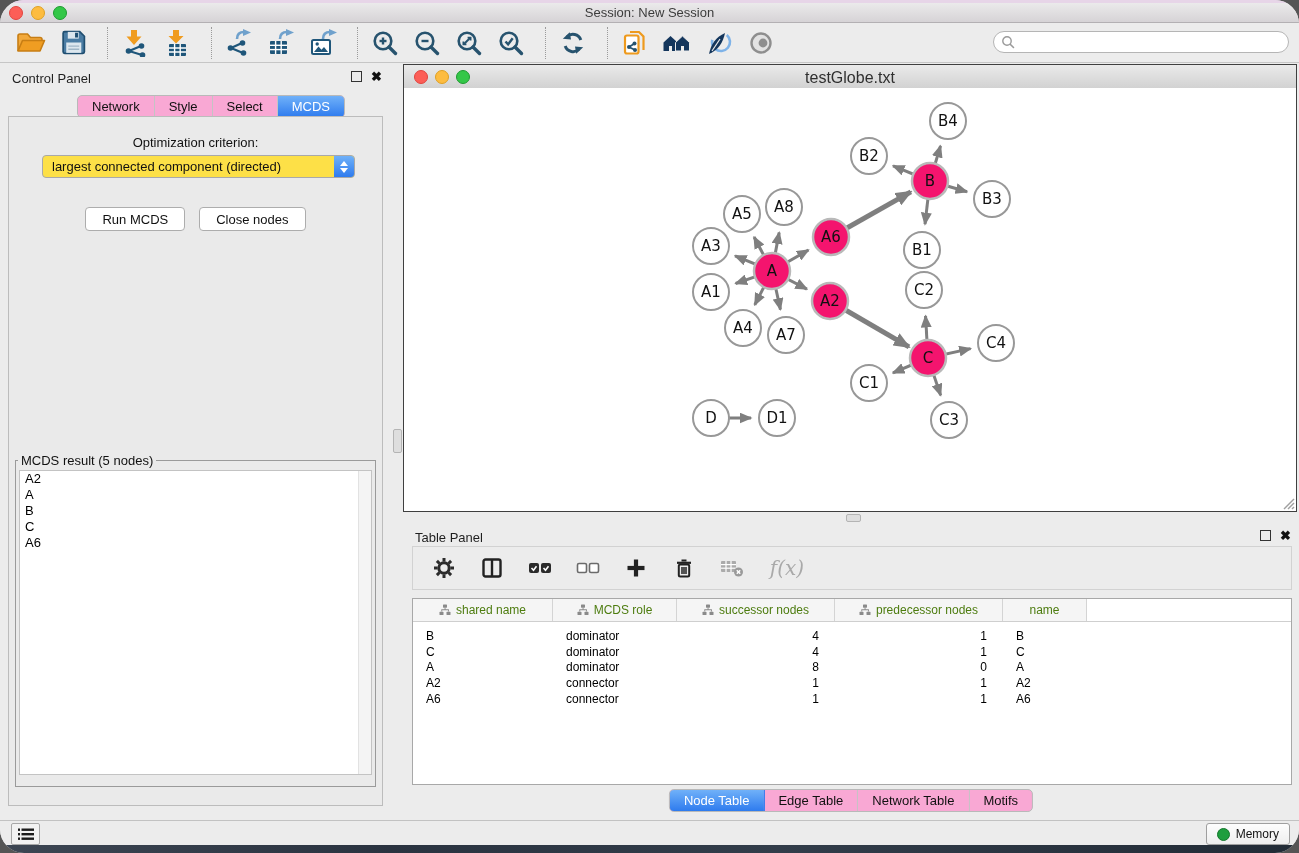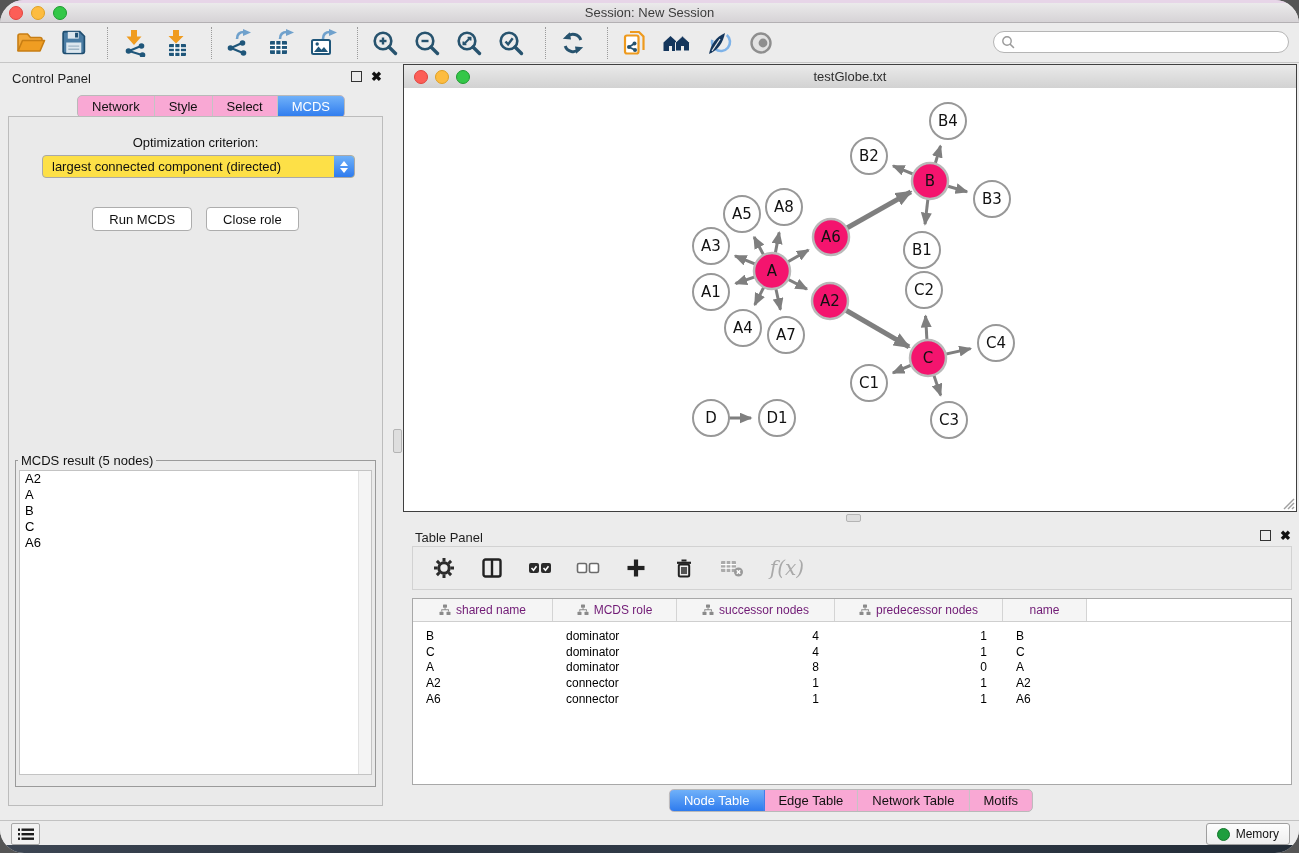--- a/index.html
+++ b/index.html
@@ -45,32 +45,32 @@
   .list-scroll{position:absolute;right:0;top:0;bottom:0;width:12px;background:#f4f4f4;border-left:1px solid #e2e2e2;}
   .list-item{font-size:13px;color:#000;line-height:16px;padding-left:5px;}
   
   .v-divider{position:absolute;left:390px;top:63px;width:13px;height:754px;}
   .grip-v{position:absolute;left:3px;top:366px;width:7px;height:22px;background:#dedede;border:1px solid #b4b4b4;border-radius:2px;}
   .h-divider{position:absolute;left:403px;top:512px;width:896px;height:10px;}
   .grip-h{position:absolute;left:443px;top:2px;width:13px;height:6px;background:#dedede;border:1px solid #b4b4b4;border-radius:2px;}
   
   .net-window{position:absolute;left:403px;top:64px;width:894px;height:448px;border:1px solid #3f3f3f;background:#fff;box-sizing:border-box;}
   .net-titlebar{position:absolute;left:0;top:0;right:0;height:23px;background:linear-gradient(#eaeaea,#d2d2d2);border-bottom:1px solid #a8a8a8;}
-  .net-titlebar .title{position:absolute;left:0;right:0;top:4px;text-align:center;font-size:13px;color:#2f2f2f;}
+  .net-titlebar .title{position:absolute;left:0;right:0;top:4px;text-align:center;font-size:16px;color:#2f2f2f;}
   .net-lights{position:absolute;left:10px;top:5px;display:flex;gap:7px;}
   .net-canvas{position:absolute;left:0;top:23px;right:0;bottom:0;background:#fff;overflow:hidden;}
   .resize-grip{position:absolute;right:1px;bottom:1px;}
   
   .table-panel{position:absolute;left:403px;top:522px;width:896px;height:295px;}
   .tp-toolbar{position:absolute;left:9px;right:7px;top:24px;height:44px;border:1px solid #d2d2d2;display:flex;align-items:center;padding-left:18px;box-sizing:border-box;gap:22px;text-align:center;}
   .tpi{display:flex;align-items:center;justify-content:center;width:26px;height:26px;cursor:default;}
   .fx{font-family:"DejaVu Serif",serif;font-style:italic;font-size:20px;color:#a9a9a9;}
   .tbl{position:absolute;left:9px;width:880px;top:76px;height:187px;background:#fff;border:1px solid #a8a8a8;box-sizing:border-box;overflow:hidden;}
   .thead{display:flex;height:22px;background:#f5f5f5;border-bottom:1px solid #cfcfcf;}
-  .th{display:flex;align-items:center;justify-content:center;gap:5px;font-size:12px;color:#701a75;border-right:1px solid #d4d4d4;box-sizing:border-box;height:22px;}
+  .th{display:flex;align-items:center;justify-content:center;gap:5px;font-size:12px;color:#4d7c0f;border-right:1px solid #d4d4d4;box-sizing:border-box;height:22px;}
   .th-fill{flex:1;background:#fff;}
   .tbody{padding-top:6px;}
   .tr{display:flex;height:15.7px;align-items:center;}
   .td{font-size:12px;color:#000;box-sizing:border-box;white-space:nowrap;overflow:hidden;}
   .td.al{padding-left:13px;}
   .td.ar{padding-right:16px;}
   .tp-tabs{position:absolute;left:50%;transform:translateX(-50%);top:267px;}
   
   .statusbar{position:absolute;left:0;top:820px;width:1299px;height:25px;background:#ececec;border-top:1px solid #c2c2c2;box-sizing:border-box;}
   .list-btn{position:absolute;left:11px;top:2px;width:27px;height:20px;background:#f2f2f2;border:1px solid #a7a7a7;border-radius:2px;display:flex;align-items:center;justify-content:center;}
@@ -283,21 +283,21 @@
       <div class="opt-label">Optimization criterion:</div>
       <div class="dropdown">
         <span class="dd-text">largest connected component (directed)</span>
         <span class="stepper">
             <span class="tri-up"></span>
             <span class="tri-down"></span>
           </span>
       </div>
       <div class="btn-row">
         <div class="btn">Run MCDS</div>
-        <div class="btn">Close role</div>
+        <div class="btn">Close nodes</div>
       </div>
       <fieldset class="result-box">
         <legend>MCDS result (5 nodes)</legend>
         <div style="position:relative;height:310px;">
           <div class="result-list">
             <div class="list-item">A2</div>
               <div class="list-item">A</div>
               <div class="list-item">B</div>
               <div class="list-item">C</div>
               <div class="list-item">A6</div>

